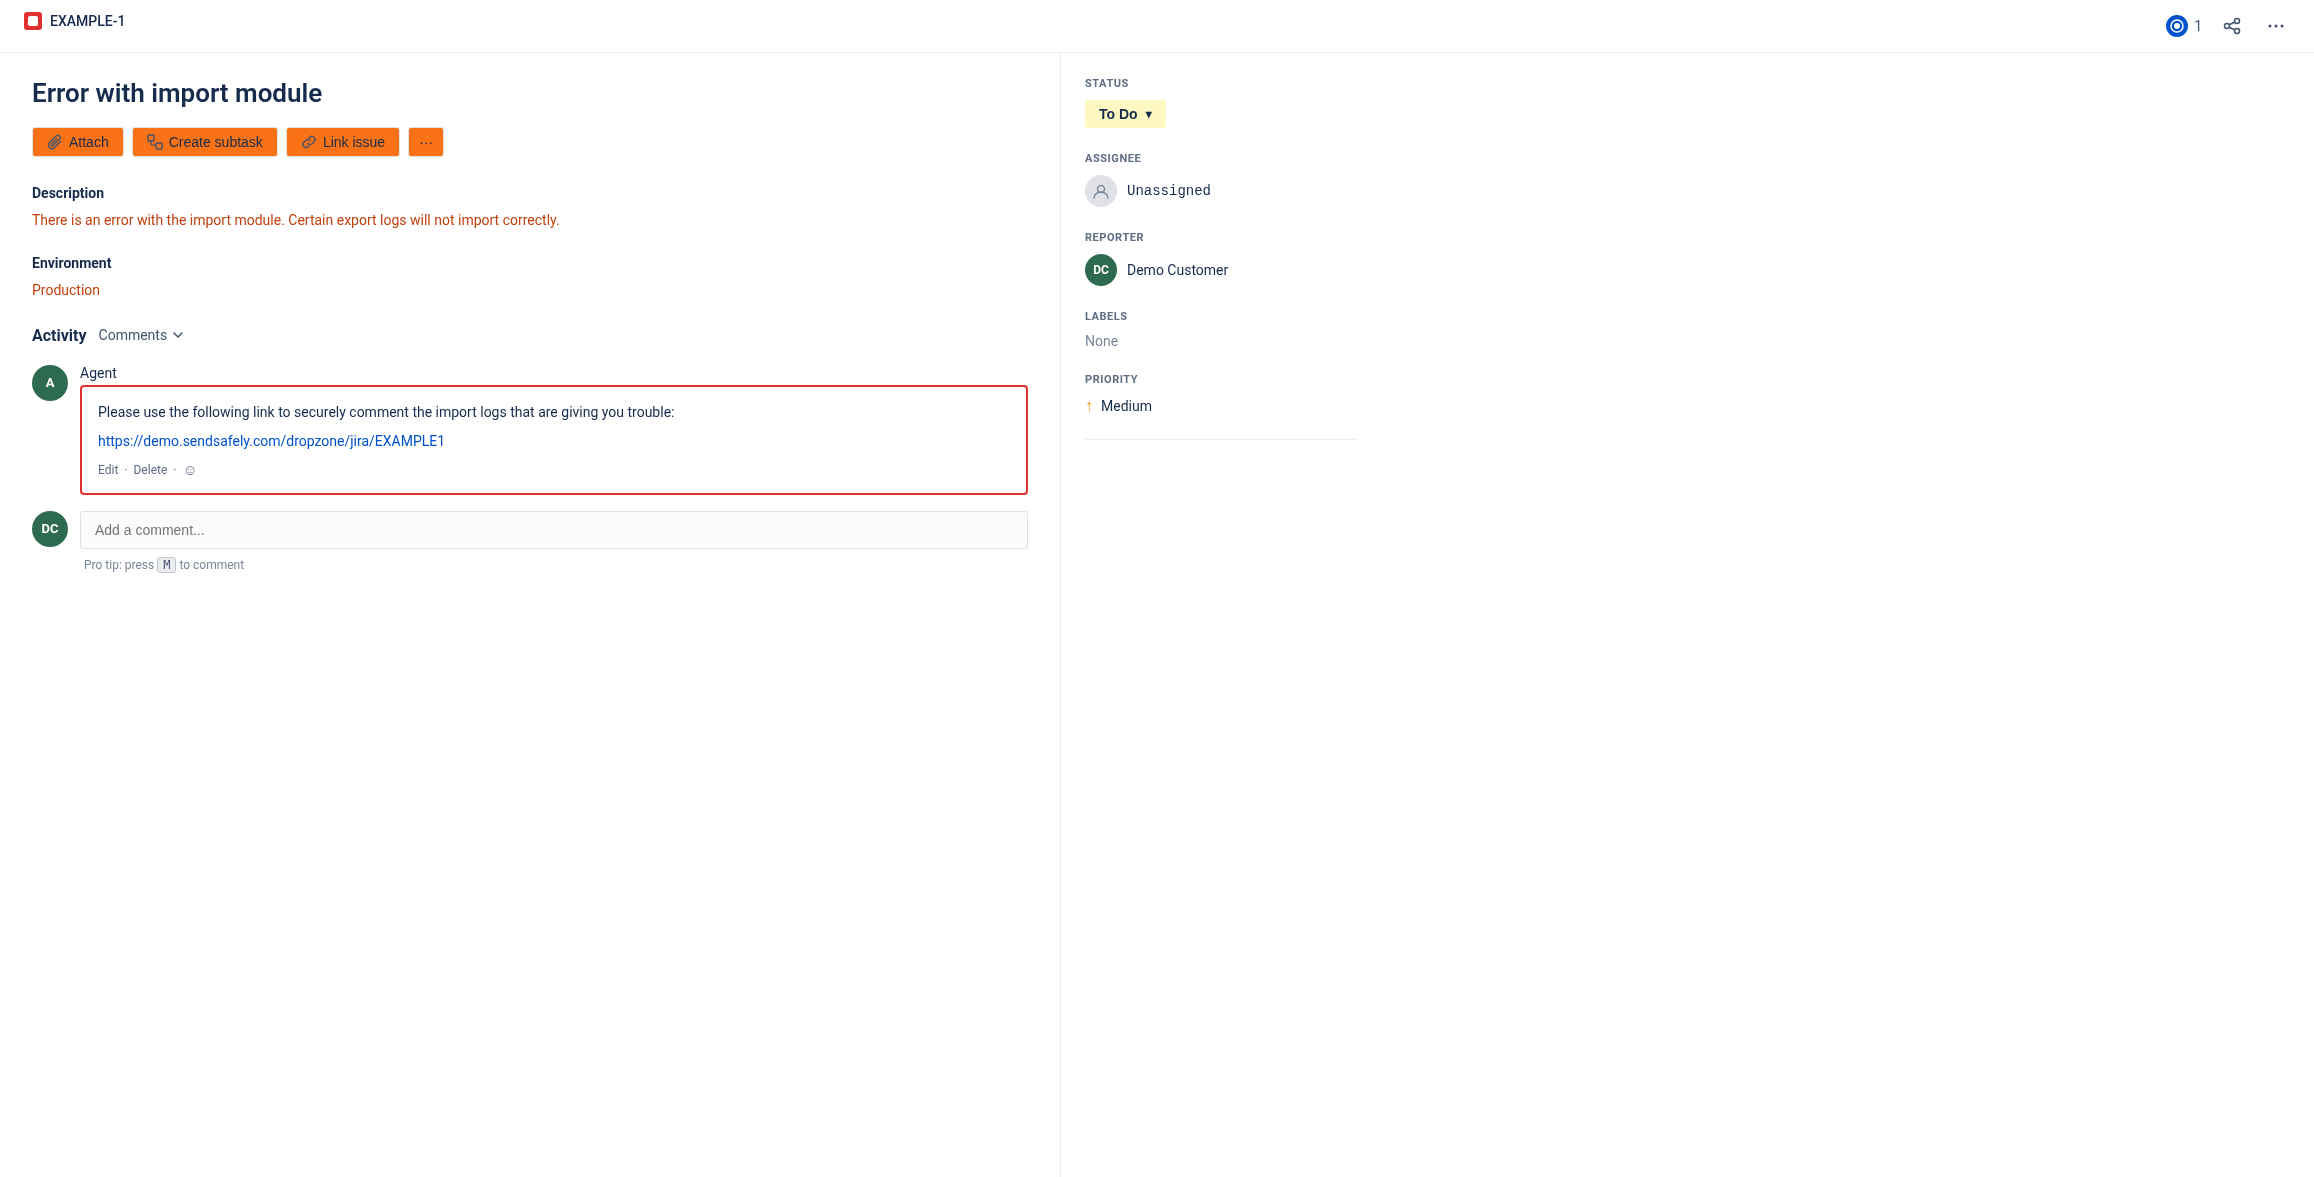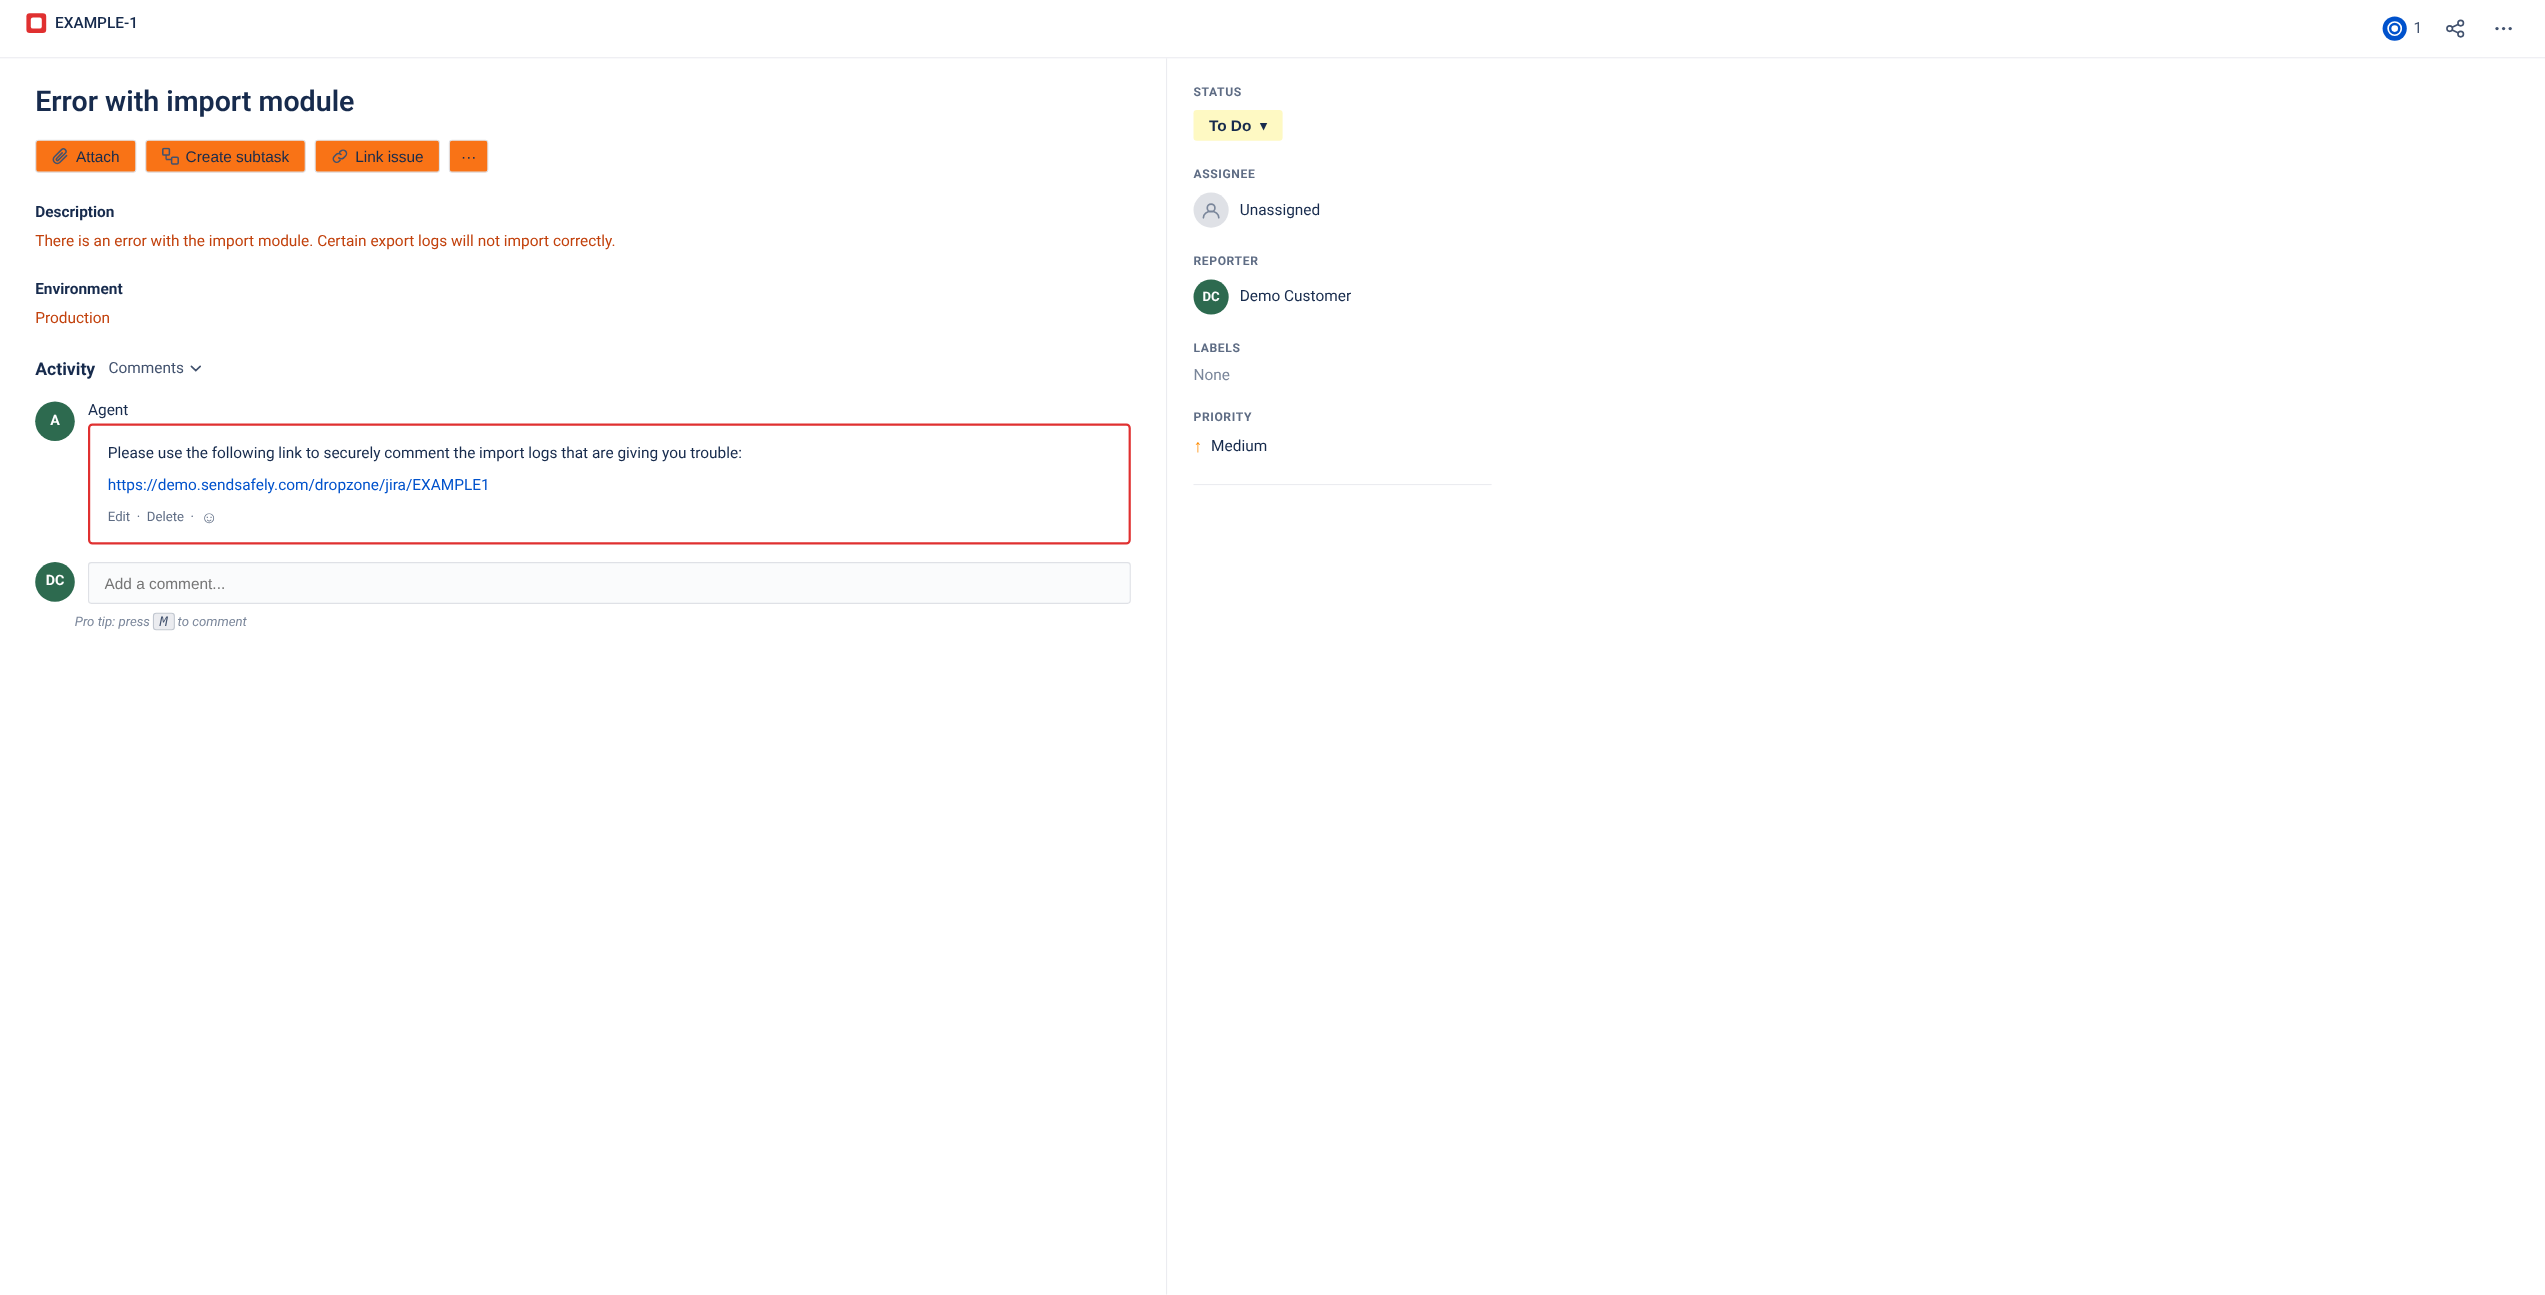--- a/index.html
+++ b/index.html
@@ -229,22 +229,21 @@
       font-size: 14px;
       color: #7a869a;
       background: #fafbfc;
       cursor: text;
       outline: none;
     }
     .pro-tip {
       font-size: 12px;
       color: #7a869a;
       margin-top: 8px;
-      margin-left: 36px;
-      font-style: italic;
+      margin-left: 52px;
     }
     .pro-tip-key {
       display: inline-block;
       background: #ebecf0;
       border: 1px solid #c1c7d0;
       border-radius: 3px;
       padding: 0 5px;
       font-family: monospace;
       font-size: 12px;
       color: #42526e;
@@ -274,20 +273,21 @@
       cursor: pointer;
       color: #172b4d;
     }
     .chevron-down {
       font-size: 12px;
     }
     .assignee-row {
       display: flex;
       align-items: center;
       gap: 10px;
+      font-family: Liberation Mono, monospace;
     }
     .avatar-unassigned {
       width: 32px;
       height: 32px;
       border-radius: 50%;
       background: #dfe1e6;
       display: flex;
       align-items: center;
       justify-content: center;
       color: #7a869a;

